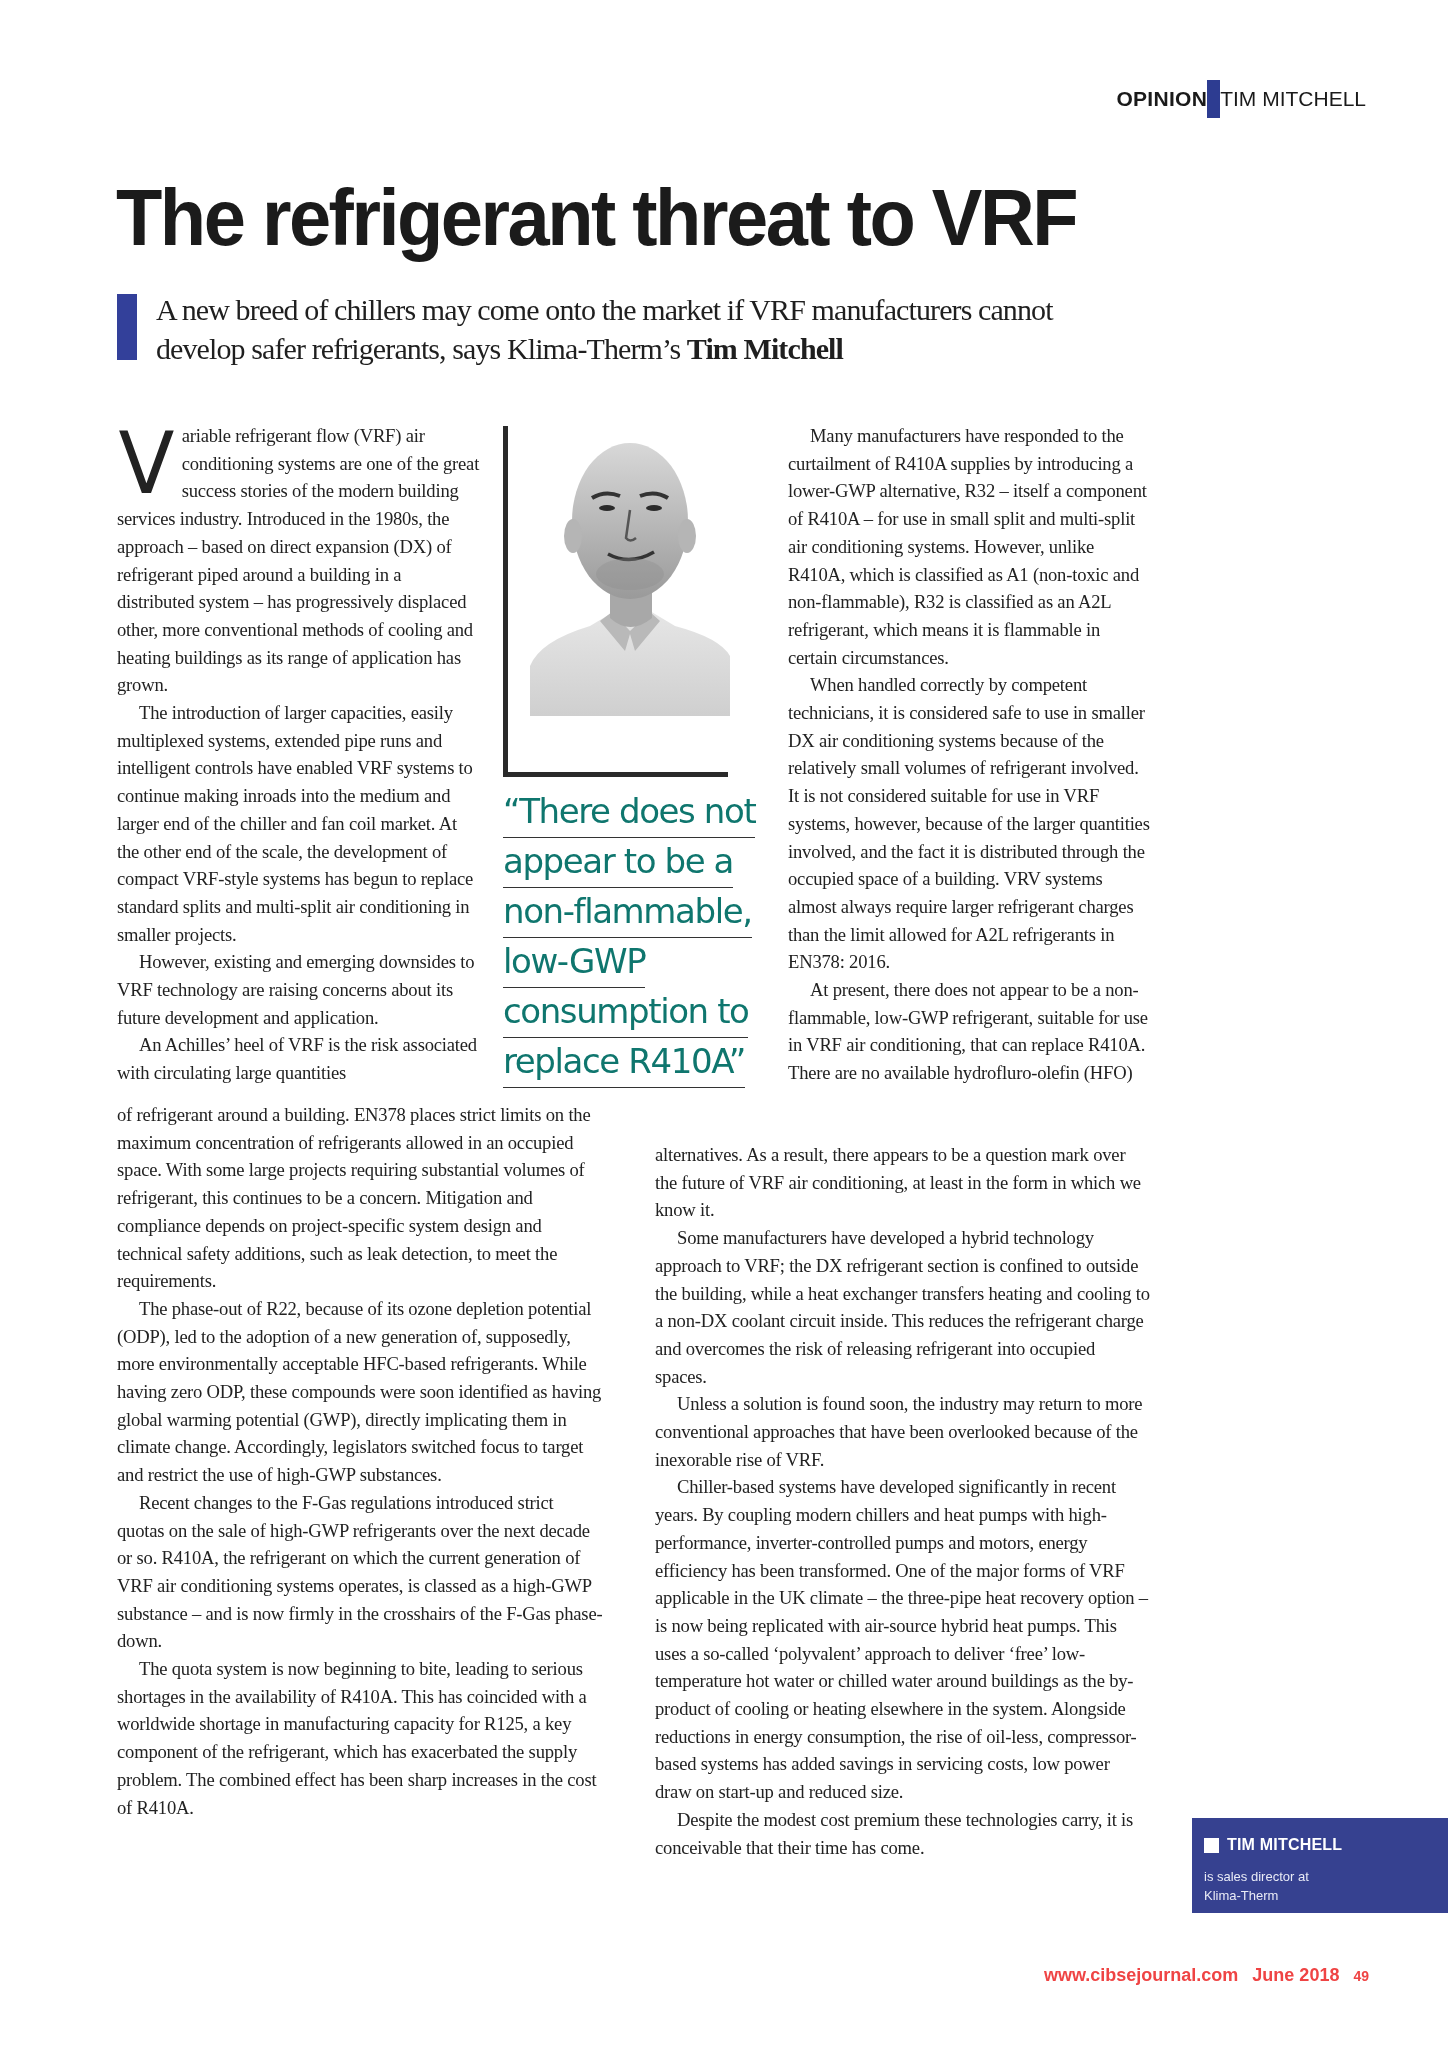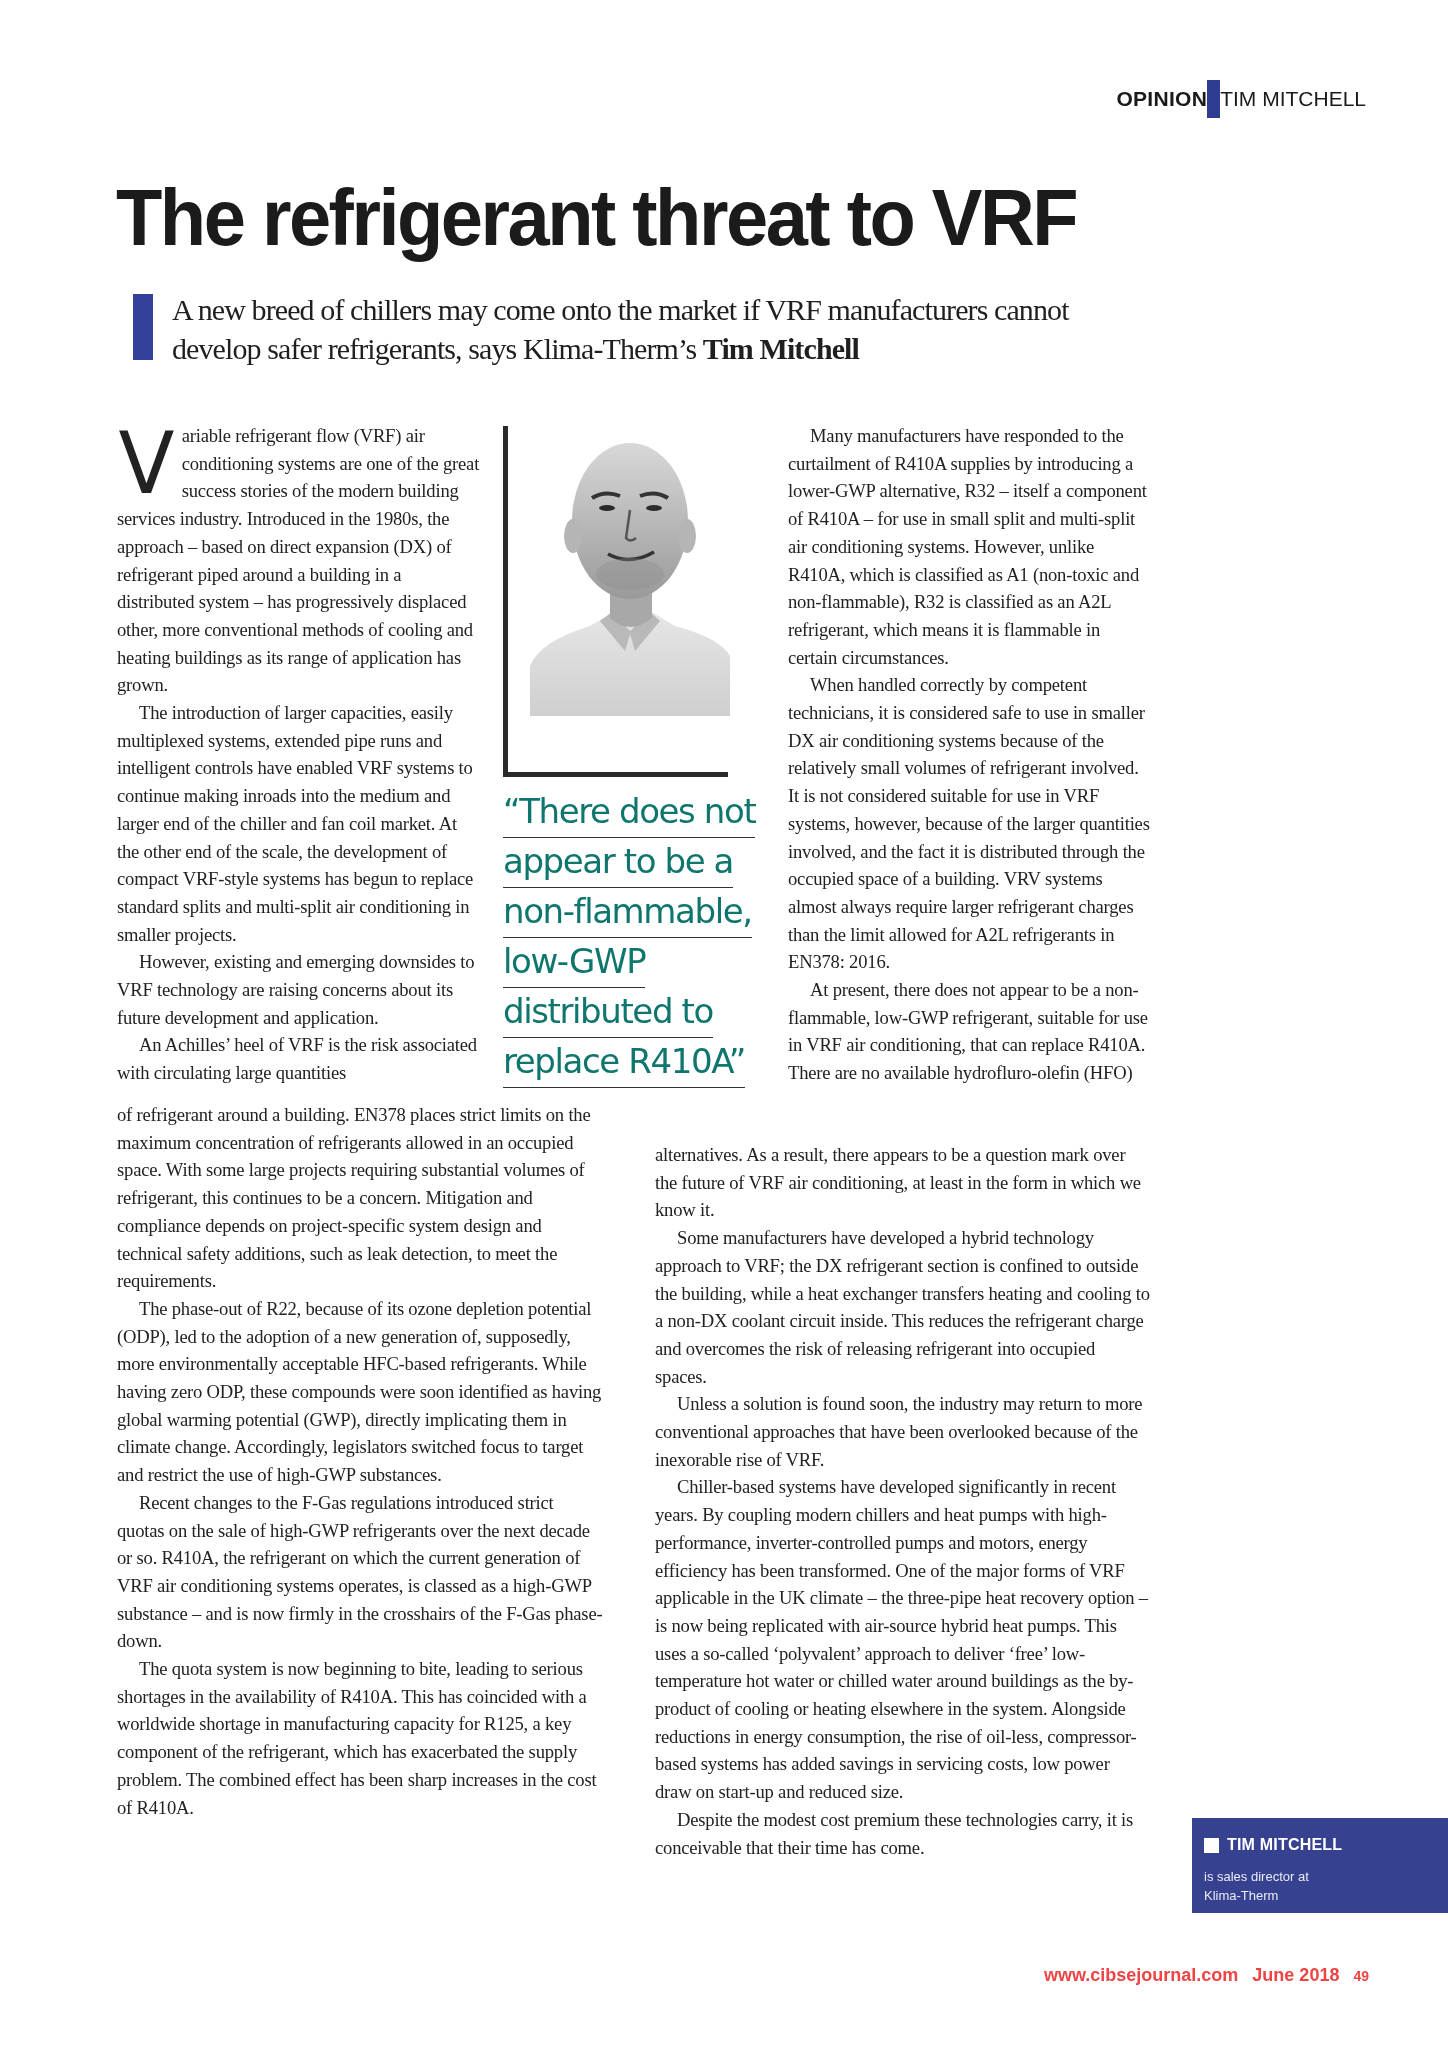--- a/index.html
+++ b/index.html
@@ -8,21 +8,21 @@
   .serif { font-family: "Liberation Serif", "DejaVu Serif", serif; }
 
   
   .kicker { position: absolute; top: 80px; right: 82px; display: flex; align-items: center; font-size: 21px; }
   .kicker-section { font-weight: 700; letter-spacing: 0.3px; color: #1a1a1a; }
   .kicker-bar { width: 13px; height: 38px; background: #2d3c91; }
   .kicker-author { color: #1a1a1a; }
 
   .headline { position: absolute; left: 116px; top: 178px; margin: 0; font-size: 79px; font-weight: 700; letter-spacing: -2.6px; color: #1b1b1b; line-height: 1; white-space: nowrap; transform: scaleX(0.96); transform-origin: left; }
 
-  .standfirst { position: absolute; left: 117px; top: 290px; display: flex; gap: 19px; margin-left: 16px; }
+  .standfirst { position: absolute; left: 117px; top: 290px; display: flex; gap: 19px; }
   .standfirst-bar { width: 20px; height: 66px; background: #33409a; margin-top: 4px; }
   .standfirst-text { font-size: 30px; line-height: 39px; letter-spacing: -0.9px; color: #1f1f1f; width: 930px; }
   .standfirst-text b { font-weight: 700; }
 
   
   .col { position: absolute; font-size: 18.6px; line-height: 27.7px; color: #222; letter-spacing: -0.2px; }
   .col p { margin: 0; text-indent: 22px; }
   .col p.noindent { text-indent: 0; }
   .dropcap { float: left; font-size: 86px; line-height: 70px; margin: 6px 6px 0 0; font-weight: 400; color: #222; font-family: "DejaVu Sans", sans-serif; transform: scaleX(0.95); }
 
@@ -110,21 +110,21 @@
 
     <ellipse cx="100" cy="148" rx="34" ry="16" fill="#8c8c8c" opacity="0.35"></ellipse>
   </svg>
 </div>
 
 <div class="pullquote">
   <span class="pq-line">“There does not</span>
   <span class="pq-line">appear to be a</span>
   <span class="pq-line">non-flammable,</span>
   <span class="pq-line">low-GWP</span>
-  <span class="pq-line">distributed to</span>
+  <span class="pq-line">consumption to</span>
   <span class="pq-line">replace R410A”</span>
 </div>
 
 <div class="col serif" id="col-right-top">
   <p>Many manufacturers have responded to the curtailment of R410A supplies by introducing a lower-GWP alternative, R32 – itself a component of R410A – for use in small split and multi-split air conditioning systems. However, unlike R410A, which is classified as A1 (non-toxic and non-flammable), R32 is classified as an A2L refrigerant, which means it is flammable in certain circumstances.</p>
   <p>When handled correctly by competent technicians, it is considered safe to use in smaller DX air conditioning systems because of the relatively small volumes of refrigerant involved. It is not considered suitable for use in VRF systems, however, because of the larger quantities involved, and the fact it is distributed through the occupied space of a building. VRV systems almost always require larger refrigerant charges than the limit allowed for A2L refrigerants in EN378: 2016.</p>
   <p>At present, there does not appear to be a non-flammable, low-GWP refrigerant, suitable for use in VRF air conditioning, that can replace R410A. There are no available hydrofluro-olefin (HFO)</p>
 </div>
 
 <div class="col serif" id="col-left-bottom">

